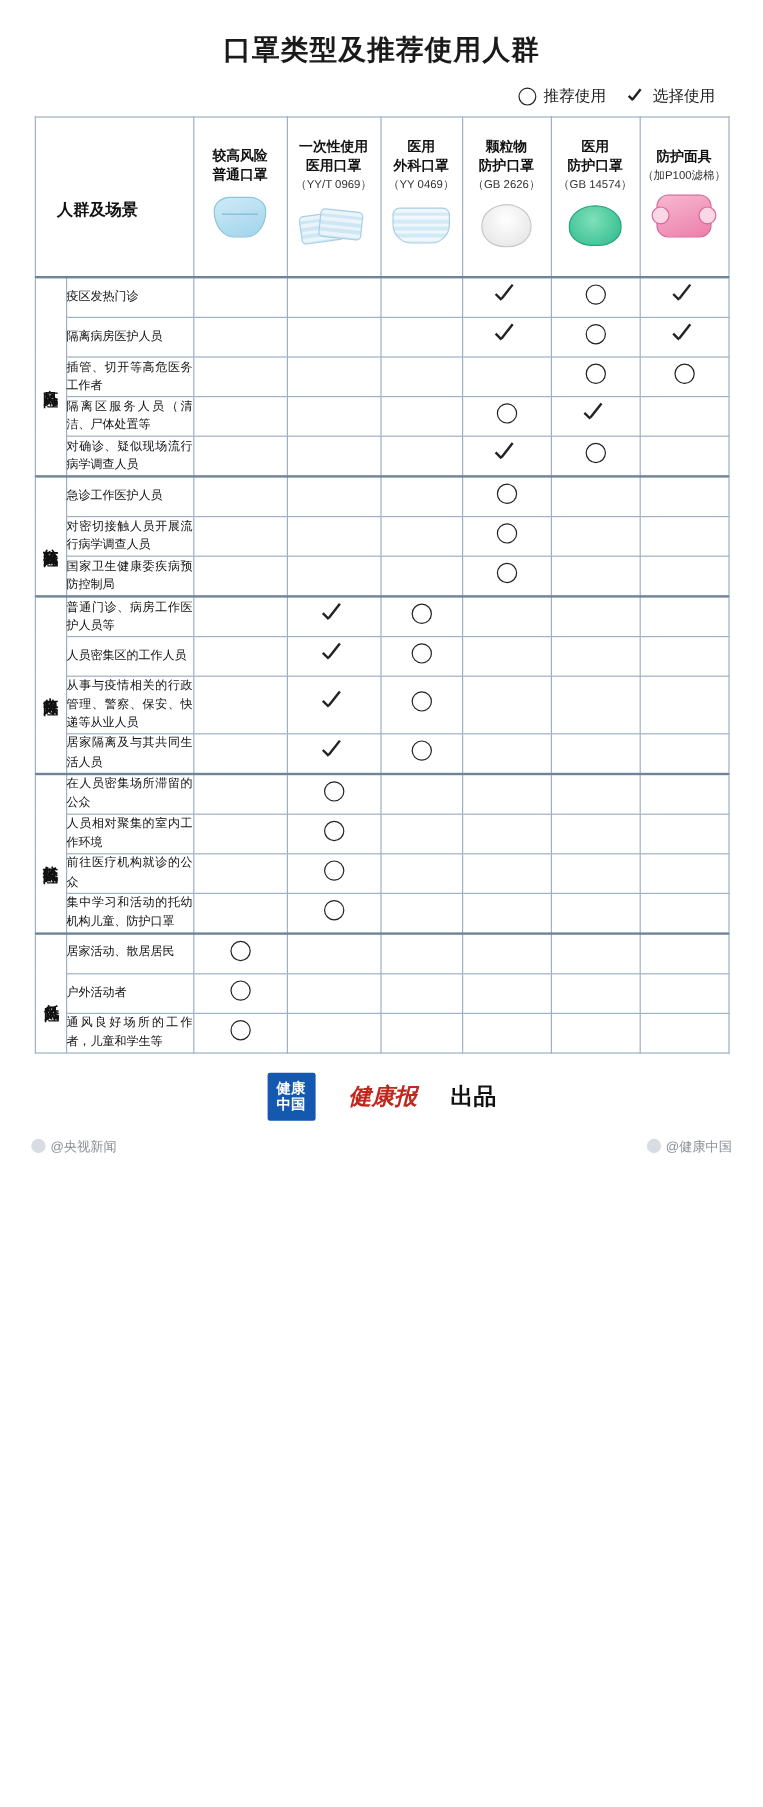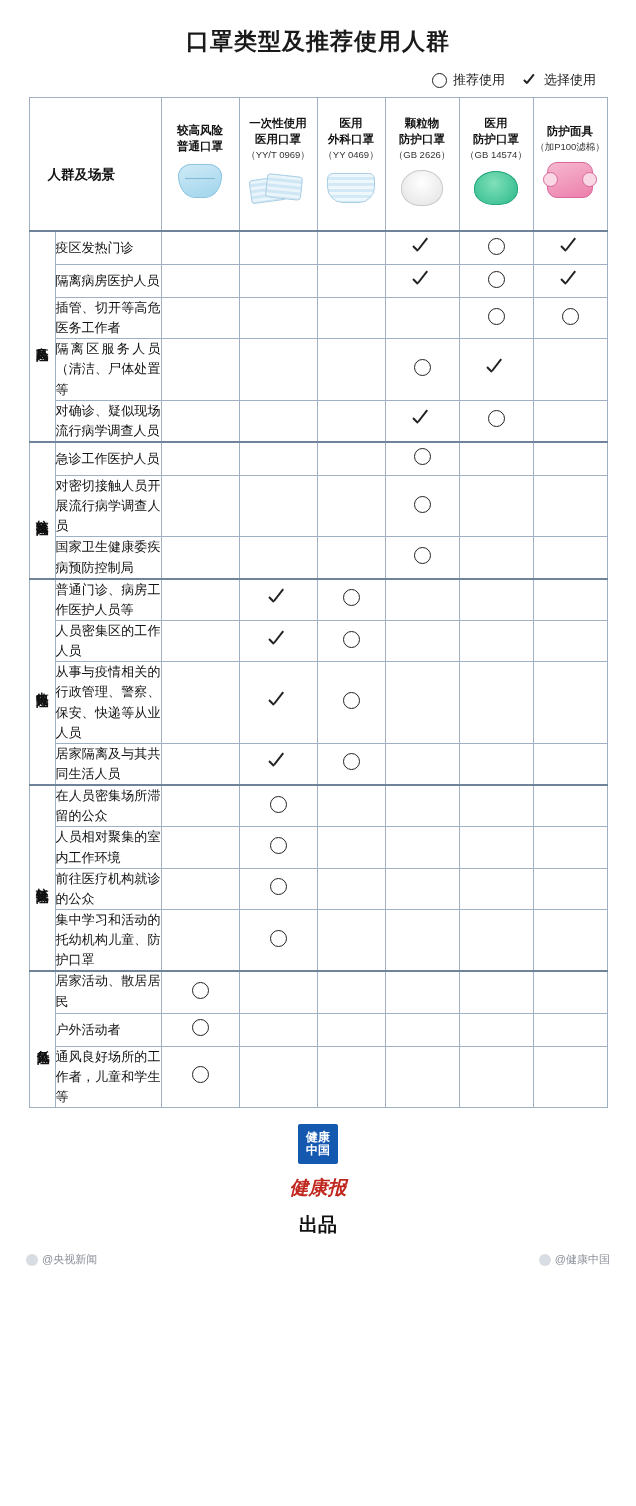--- a/index.html
+++ b/index.html
@@ -51,21 +51,21 @@
   }
   .corner .lbl{
     position:absolute;left:18px;bottom:46px;font-size:13.5px;font-weight:bold;color:#111;
   }
   .riskcell{
     width:26px;text-align:center;font-size:12.5px;font-weight:bold;color:#111;
     background:#fff;line-height:1.15;padding:2px;
   }
   .riskcell span{writing-mode:vertical-rl;display:inline-block;letter-spacing:1px;}
   .scen{
-    font-size:13px;line-height:1.55;padding:7px 6px 7px 8px;color:#111;
+    font-size:10px;line-height:1.55;padding:7px 6px 7px 8px;color:#111;
     text-align:justify;
   }
   .mark{text-align:center;height:100%;}
   .mark .circ2{
     width:15px;height:15px;border:1.7px solid #222;border-radius:50%;
     display:inline-block;
   }
   .mark .chk2{
     display:inline-block;width:20px;height:17px;position:relative;
   }
@@ -75,21 +75,21 @@
   }
   .mark .chk2::after{
     content:"";position:absolute;left:5.6px;top:11px;width:15px;height:2px;
     background:#222;transform:rotate(-52deg);transform-origin:left center;
   }
   .source{
     text-align:center;font-size:18px;font-weight:bold;color:#1f4e9c;
     letter-spacing:1px;margin-top:26px;
   }
   .footer{
-    display:flex;align-items:center;justify-content:center;gap:11px;margin-top:16px;flex-direction:column;
+    display:flex;align-items:center;justify-content:center;gap:28px;margin-top:16px;
   }
   .logo-blue{
     background:#1558b0;color:#fff;font-size:12px;font-weight:bold;
     width:40px;height:40px;display:flex;flex-direction:column;align-items:center;
     justify-content:center;line-height:1.05;border-radius:2px;
   }
   .logo-red{
     color:#c0271d;font-family:"Liberation Serif","DejaVu Serif",serif;
     font-size:19px;font-style:italic;font-weight:bold;
   }

